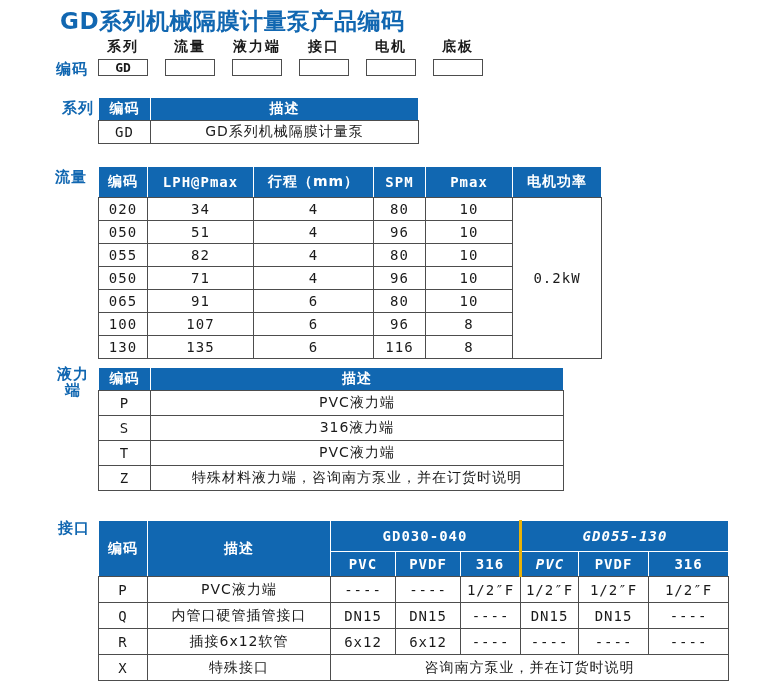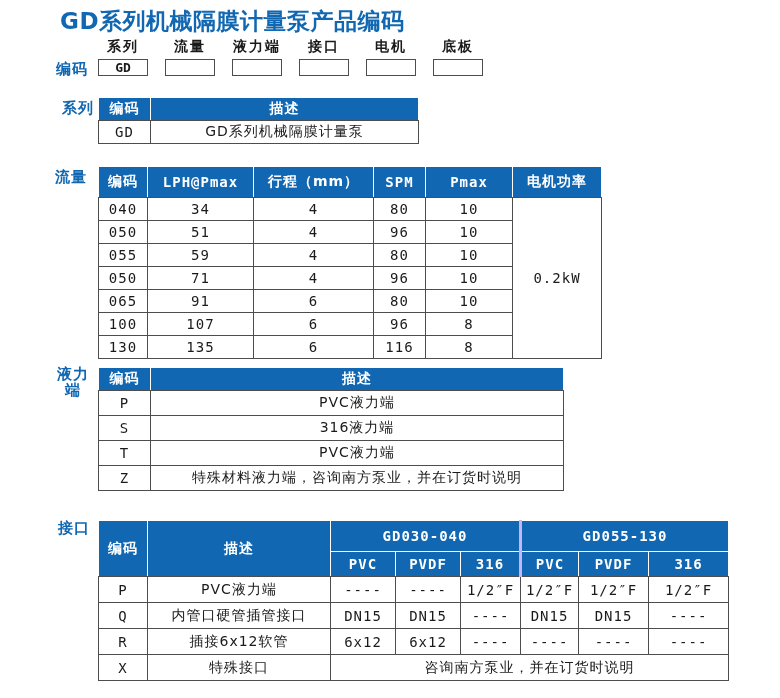--- a/index.html
+++ b/index.html
@@ -68,21 +68,21 @@
   #flow-table td { height: 23px; }
 
   #hyd-table { left: 98px; top: 367px; width: 465px; }
   #hyd-table th { height: 23px; }
   #hyd-table td { height: 25px; }
 
   #intf-table { left: 98px; top: 520px; width: 630px; }
   #intf-table .grp-row th { height: 31px; }
   #intf-table .sub-row th { height: 25px; margin-top: 36px; }
   #intf-table td { height: 26px; }
-  #intf-table th.gsep { border-left: 3px solid #c4b5fd; }
+  #intf-table th.gsep { border-left: 3px solid #eab308; font-style: italic; }
 </style>
 </head>
 <body>
 
 <div class="page">
 
   <div class="title">GD系列机械隔膜计量泵产品编码</div>
 
   <div class="diagram-labels">
     <div class="flab">系列</div>
@@ -137,37 +137,37 @@
         <th class="hb">编码</th>
         <th class="hb mono">LPH@Pmax</th>
         <th class="hb">行程（mm）</th>
         <th class="hb mono">SPM</th>
         <th class="hb mono">Pmax</th>
         <th class="hb">电机功率</th>
       </tr>
     </thead>
     <tbody>
       <tr>
-        <td class="mono">040</td>
+        <td class="mono">020</td>
         <td class="mono">34</td>
         <td class="mono">4</td>
         <td class="mono">80</td>
         <td class="mono">10</td>
         <td class="mono" rowspan="7">0.2kW</td>
       </tr>
       <tr>
         <td class="mono">050</td>
         <td class="mono">51</td>
         <td class="mono">4</td>
         <td class="mono">96</td>
         <td class="mono">10</td>
       </tr>
       <tr>
         <td class="mono">055</td>
-        <td class="mono">59</td>
+        <td class="mono">82</td>
         <td class="mono">4</td>
         <td class="mono">80</td>
         <td class="mono">10</td>
       </tr>
       <tr>
         <td class="mono">050</td>
         <td class="mono">71</td>
         <td class="mono">4</td>
         <td class="mono">96</td>
         <td class="mono">10</td>

